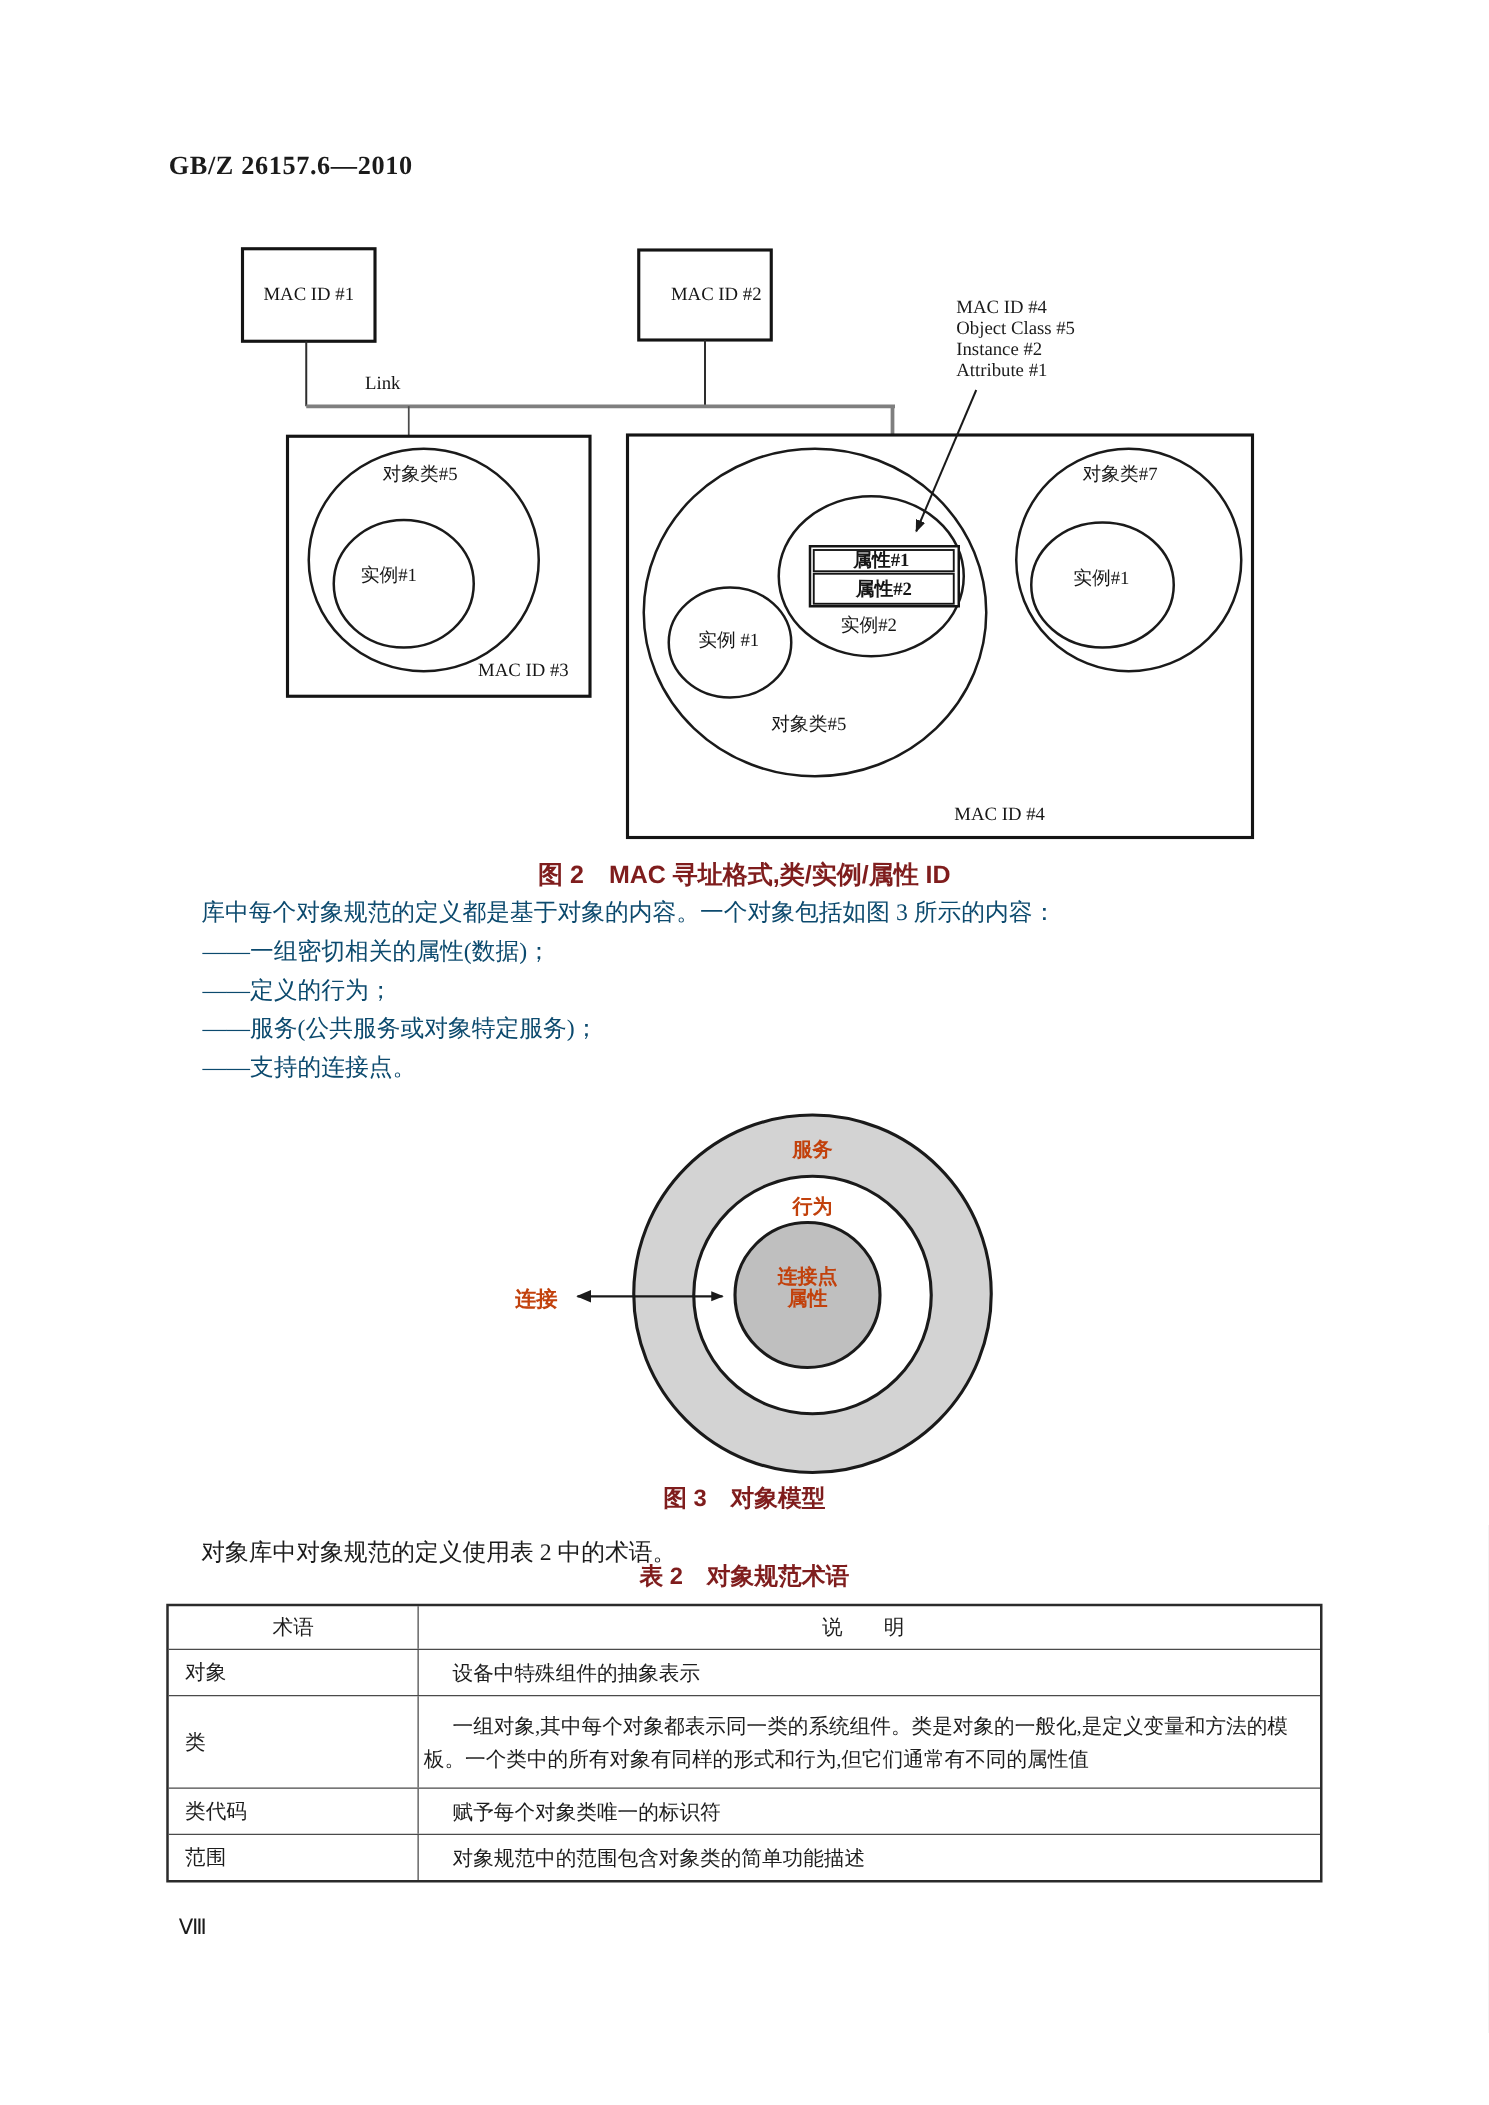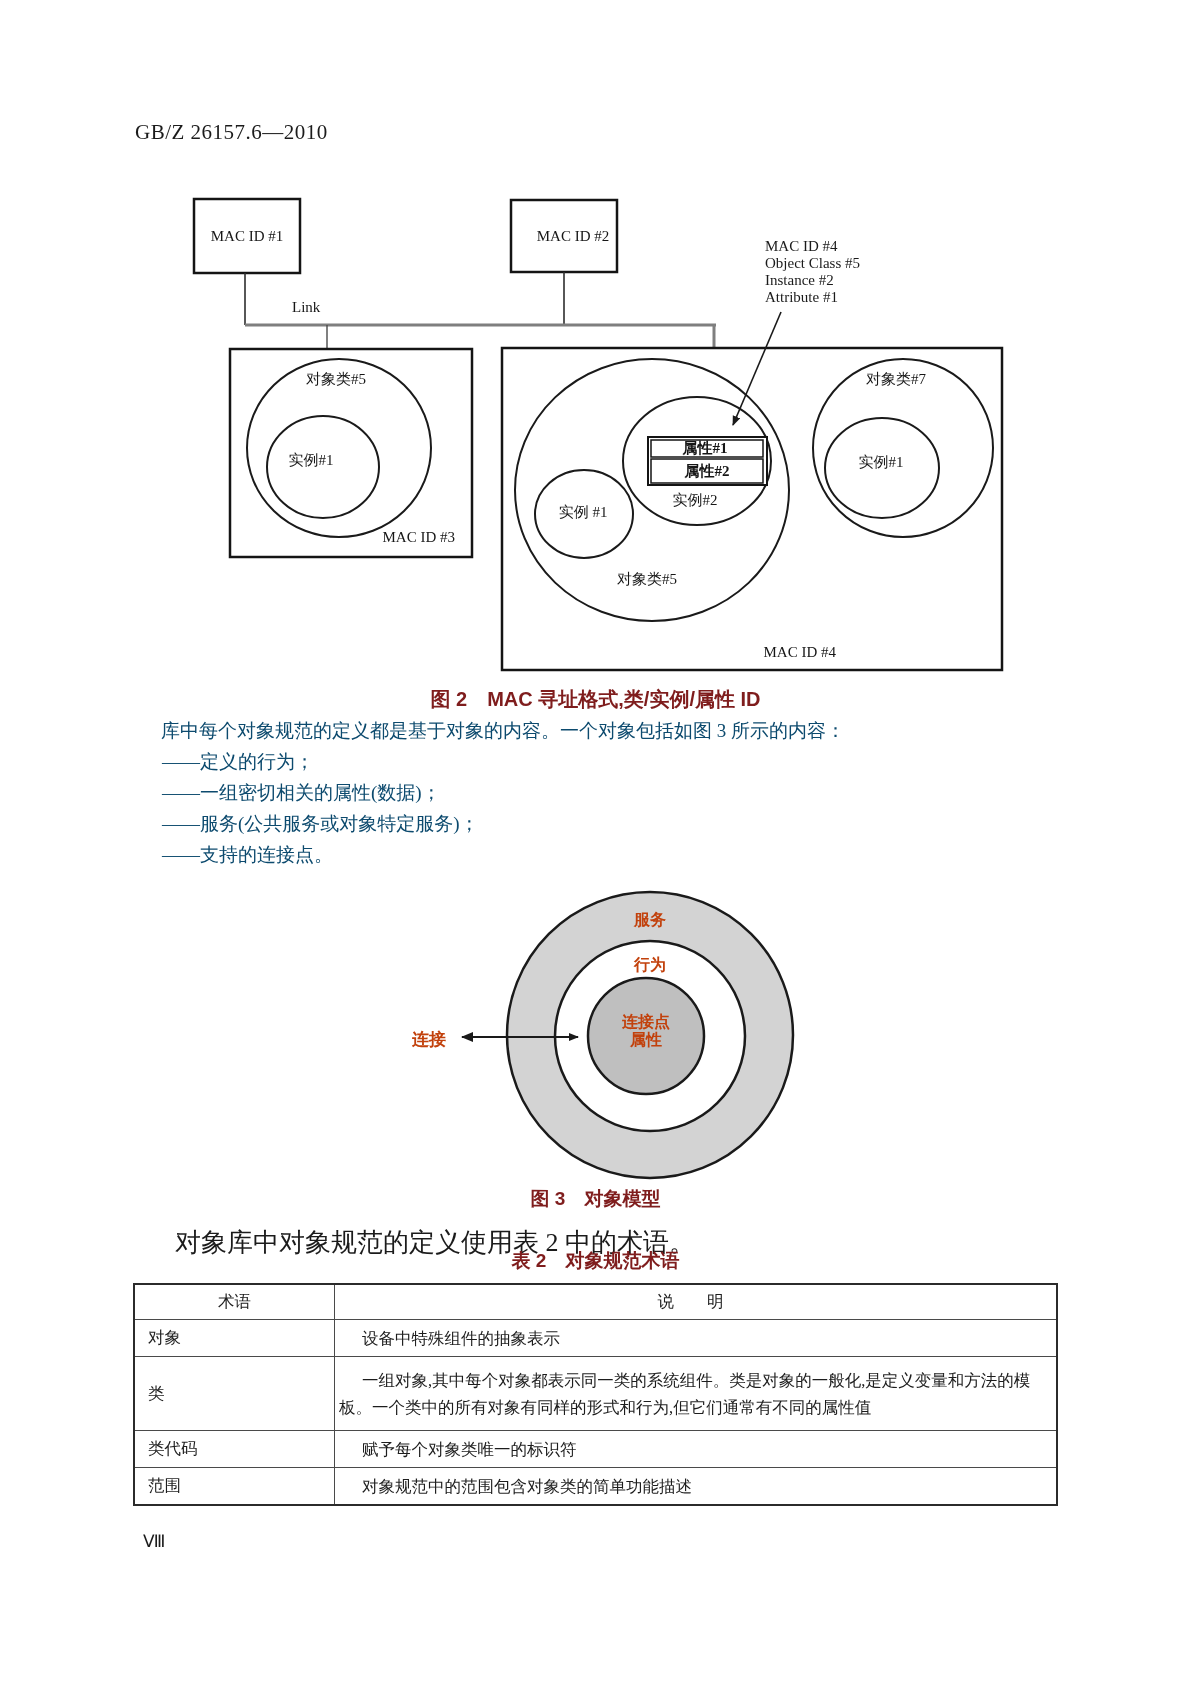--- a/index.html
+++ b/index.html
@@ -6,31 +6,31 @@
   .page {
     position:relative; width:1191px; height:1684px; margin:0 auto;
     background:#ffffff; overflow:hidden;
     font-family:"Liberation Serif", serif; color:#1b1b1b;
   }
   .shapes { position:absolute; left:0; top:0; pointer-events:none; }
   .lab { position:absolute; font-family:"Liberation Serif", serif; color:#161616; font-size:15px; white-space:nowrap; }
   .c { text-align:center; }
   .r { text-align:right; }
   .flex { display:flex; align-items:center; justify-content:center; }
-  .doc-code { position:absolute; left:135px; top:120px; font-size:21px; font-weight:normal; letter-spacing:0.5px; font-family:"Liberation Serif", serif; }
+  .doc-code { position:absolute; left:135px; top:120px; font-size:21px; font-weight:bold; letter-spacing:0.5px; font-family:"Liberation Serif", serif; }
   .ann { position:absolute; left:765px; top:238px; font-size:15px; line-height:17px; font-family:"Liberation Serif", serif; }
   .attr-lab { font-weight:bold; font-size:15px; }
   .fig-caption { position:absolute; left:0; width:1191px; text-align:center; font-weight:bold; font-family:"Liberation Sans", sans-serif; color:#7f1d1d; }
   .cap2 { top:686px; font-size:20px; }
   .cap3 { top:1186px; font-size:19px; }
   .tbl-title { top:1248px; font-size:19px; }
   .bodytext { position:absolute; left:123px; top:715px; width:945px; font-size:19px; line-height:31px; color:#0c4a6e; }
   .bodytext p { margin:0; text-indent:2em; }
   .list-item { padding-left:39px; }
-  .para2 { position:absolute; left:123px; top:1228px; width:920px; font-size:26px; line-height:30px; }
+  .para2 { position:absolute; left:123px; top:1228px; width:920px; font-size:19px; line-height:30px; }
   .para2 p { margin:0; text-indent:2em; }
   .fig3lab { position:absolute; font-family:"Liberation Sans", sans-serif; font-weight:bold; color:#c2410c; font-size:16px; }
   .core-lab { line-height:18px; }
   
   .t2 { position:absolute; left:133px; top:1283px; width:925px; border:2px solid #2b2b2b; box-sizing:border-box; font-size:16.5px; color:#1d1d1d; background:#fff; }
   .t2-row { display:flex; border-top:1px solid #4a4a4a; }
   .t2-row:first-child { border-top:none; }
   .t2-term { width:200px; flex:0 0 200px; border-right:1px solid #4a4a4a; display:flex; align-items:center; padding-left:13px; box-sizing:border-box; }
   .t2-desc { flex:1; display:flex; align-items:center; padding:4px 14px 4px 4px; box-sizing:border-box; }
   .t2-desc .txt { text-indent:1.4em; line-height:27px; }
@@ -111,22 +111,22 @@
   <div class="lab flex attr-lab" style="left:651px;top:459px;width:112px;height:24px;">属性#2</div>
 
   <div class="lab c" style="left:836px;top:370px;width:120px;">对象类#7</div>
   <div class="lab c" style="left:821px;top:453px;width:120px;">实例#1</div>
   <div class="lab r" style="left:746px;top:644px;width:90px;">MAC ID #4</div>
 
   <div class="fig-caption cap2">图 2　MAC 寻址格式,类/实例/属性 ID</div>
 
   <div class="bodytext">
     <p>库中每个对象规范的定义都是基于对象的内容。一个对象包括如图 3 所示的内容：</p>
+    <div class="list-item">——一组密切相关的属性(数据)；</div>
     <div class="list-item">——定义的行为；</div>
-    <div class="list-item">——一组密切相关的属性(数据)；</div>
     <div class="list-item">——服务(公共服务或对象特定服务)；</div>
     <div class="list-item">——支持的连接点。</div>
   </div>
 
   <div class="fig3lab c" style="left:590px;top:910px;width:120px;">服务</div>
   <div class="fig3lab c" style="left:590px;top:955px;width:120px;">行为</div>
   <div class="fig3lab c core-lab" style="left:586px;top:1013px;width:120px;">
     <div>连接点</div>
     <div>属性</div>
   </div>

